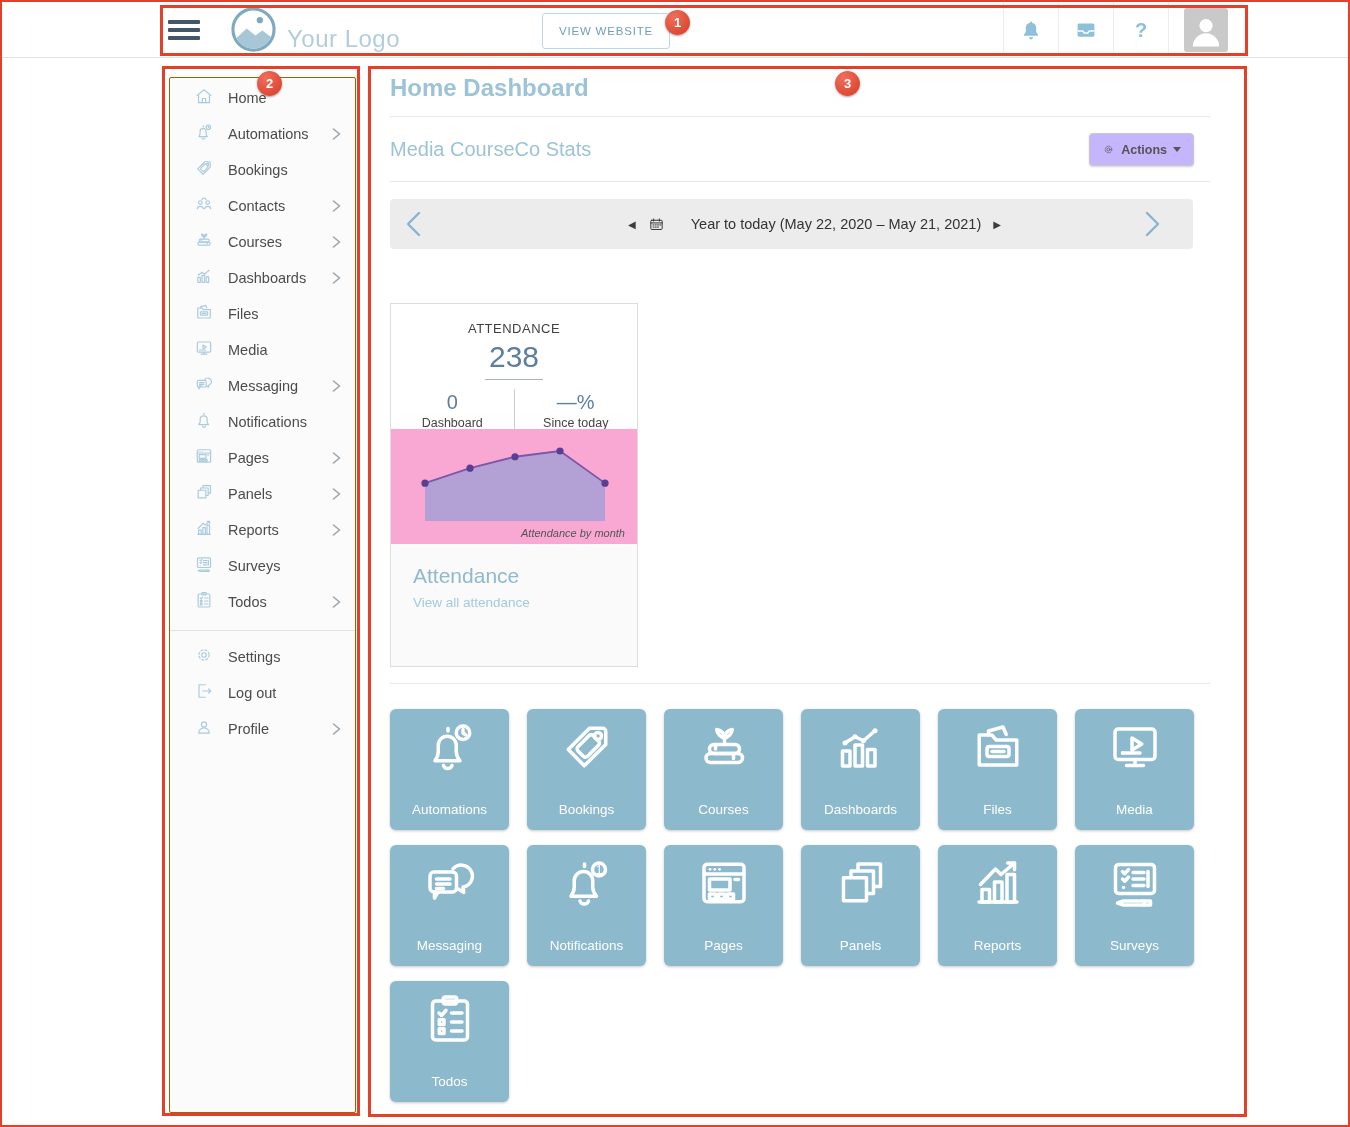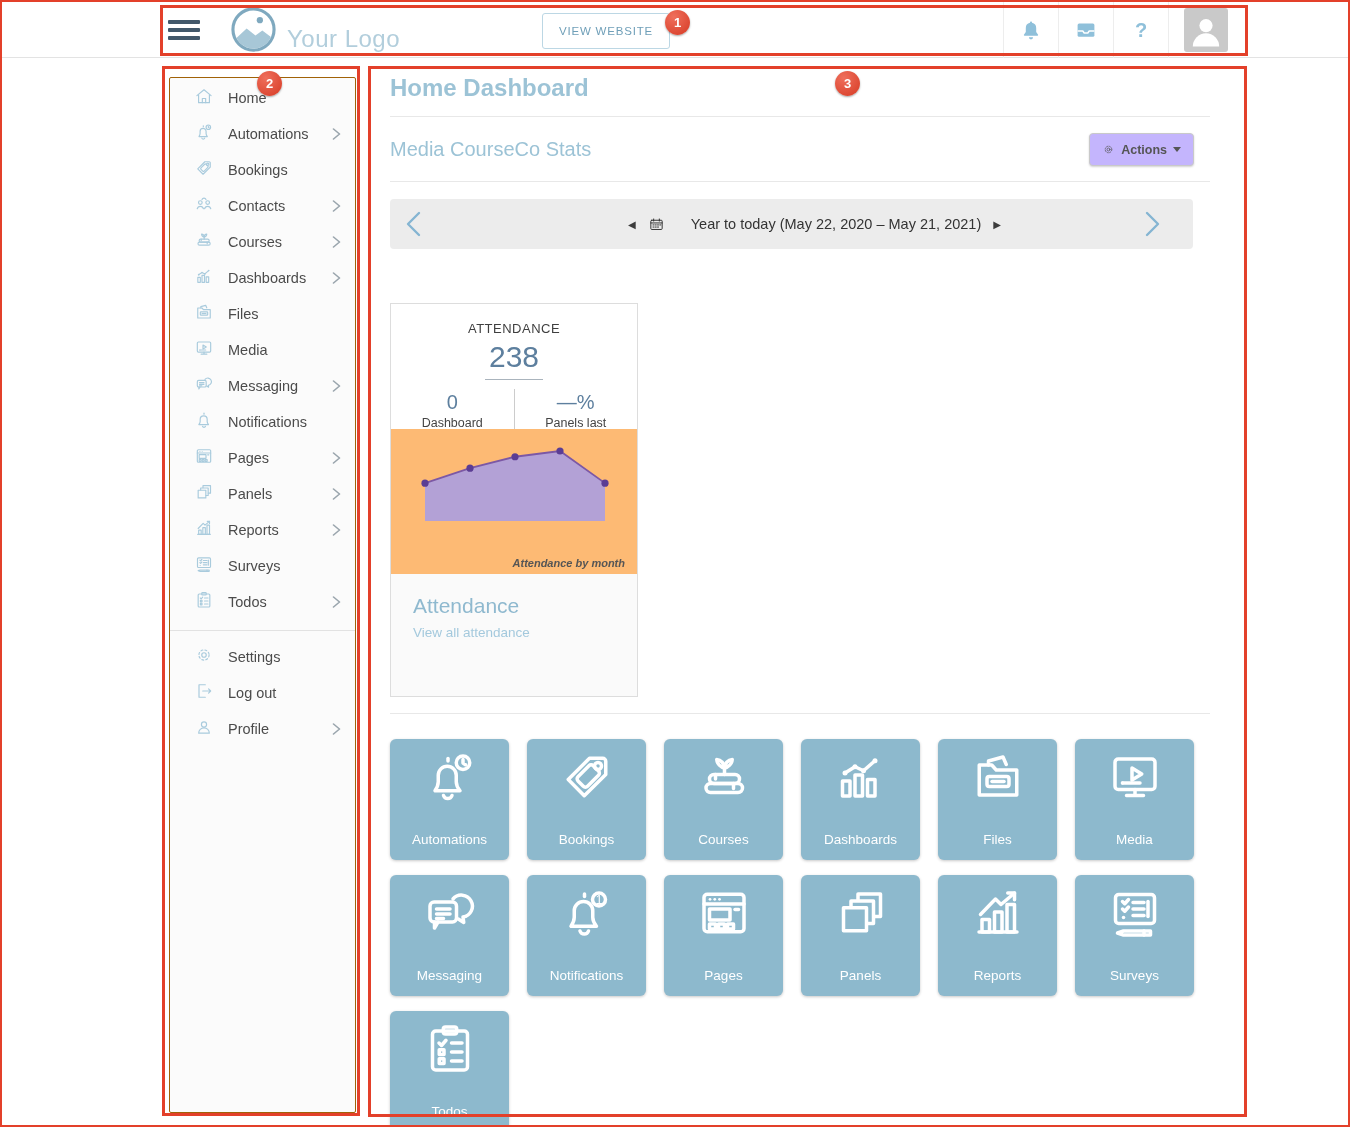--- a/index.html
+++ b/index.html
@@ -81,21 +81,21 @@
   .stat-card { margin-top:54px; width:248px; border:1px solid #ddd; background:#fff; }
   .stat-top { padding:17px 0 0 0; text-align:center; height:125px; }
   .stat-title { font-size:13px; color:#3f3f3f; letter-spacing:.5px; }
   .stat-value { font-size:30px; color:#5d7f9e; margin-top:4px; display:inline-block;
     border-bottom:1px solid #aab4bd; padding:0 4px 5px 4px; min-width:48px; }
   .stat-cols { display:flex; margin-top:9px; }
   .stat-col { flex:1; text-align:center; padding:2px 0 10px 0; }
   .stat-col.first { border-right:1px solid #ccc; }
   .stat-num { font-size:20px; color:#5d7f9e; }
   .stat-sub { font-size:12.5px; color:#444; margin-top:2px; }
-  .chart-band { height:145px; background:#fdba74; position:relative;font-weight:bold; }
+  .chart-band { height:115px; background:#f9a8d4; position:relative; }
   .chart-band svg { position:absolute; left:4px; top:6px; }
   .chart-caption { position:absolute; right:12px; bottom:5px; font-size:11px; font-style:italic; color:#555; }
   .stat-footer { height:122px; background:#fafafa; padding:20px 0 0 22px; }
   .stat-card-title { font-size:21px; color:#8fb9cf; cursor:pointer; }
   .stat-card-link { font-size:13.5px; color:#a4c9dd; margin-top:7px; cursor:pointer; }
 
   .hr2 { margin-top:16px; }
 
   
   .tiles { margin-top:25px; display:grid; grid-template-columns:repeat(6,119px);
@@ -601,21 +601,21 @@
     <div class="stat-top">
       <div class="stat-title">ATTENDANCE</div>
       <div><span class="stat-value">238</span></div>
       <div class="stat-cols">
         <div class="stat-col first">
           <div class="stat-num">0</div>
           <div class="stat-sub">Dashboard</div>
         </div>
         <div class="stat-col">
           <div class="stat-num">—%</div>
-          <div class="stat-sub">Panels last</div>
+          <div class="stat-sub">Since today</div>
         </div>
       </div>
     </div>
     <div class="chart-band">
       <svg id="attendance-chart" width="240" height="96">
           <polygon points="30,48.131147540983605 75,33.21311475409836 120,21.73770491803279 165,16 210,48.131147540983605 210,86 30,86" fill="#b3a1d6"></polygon>
           <polyline points="30,48.131147540983605 75,33.21311475409836 120,21.73770491803279 165,16 210,48.131147540983605" fill="none" stroke="#7c58a5" stroke-width="1.8"></polyline>
           <circle cx="30" cy="48.131147540983605" r="3.6" fill="#5b3d94"></circle>
           <circle cx="75" cy="33.21311475409836" r="3.6" fill="#5b3d94"></circle>
           <circle cx="120" cy="21.73770491803279" r="3.6" fill="#5b3d94"></circle>

